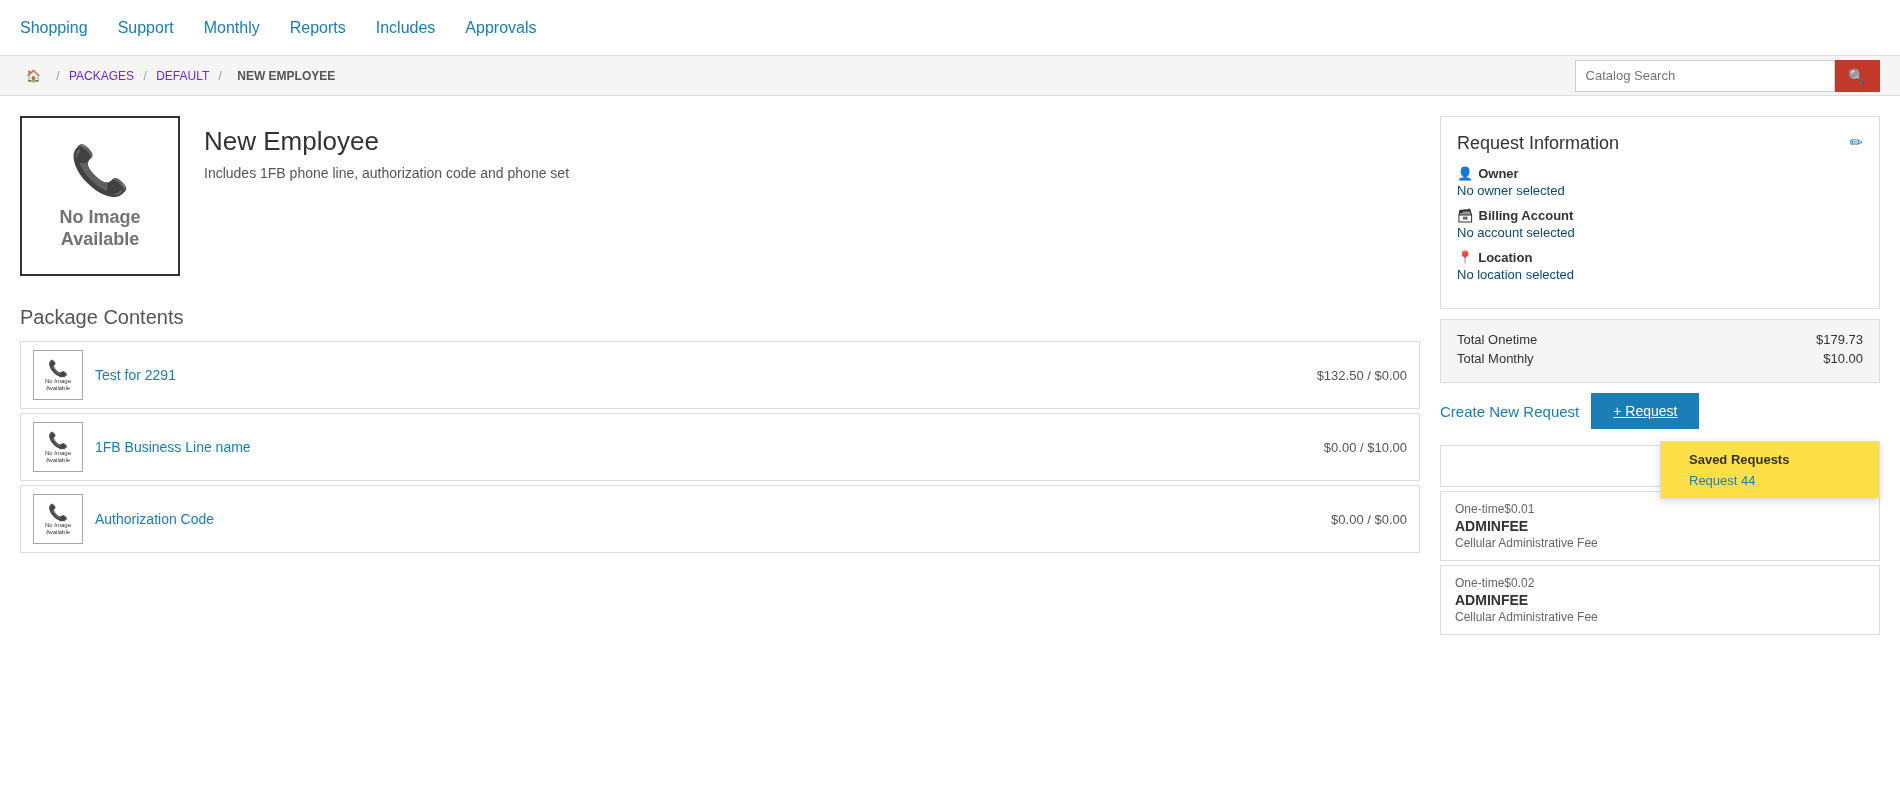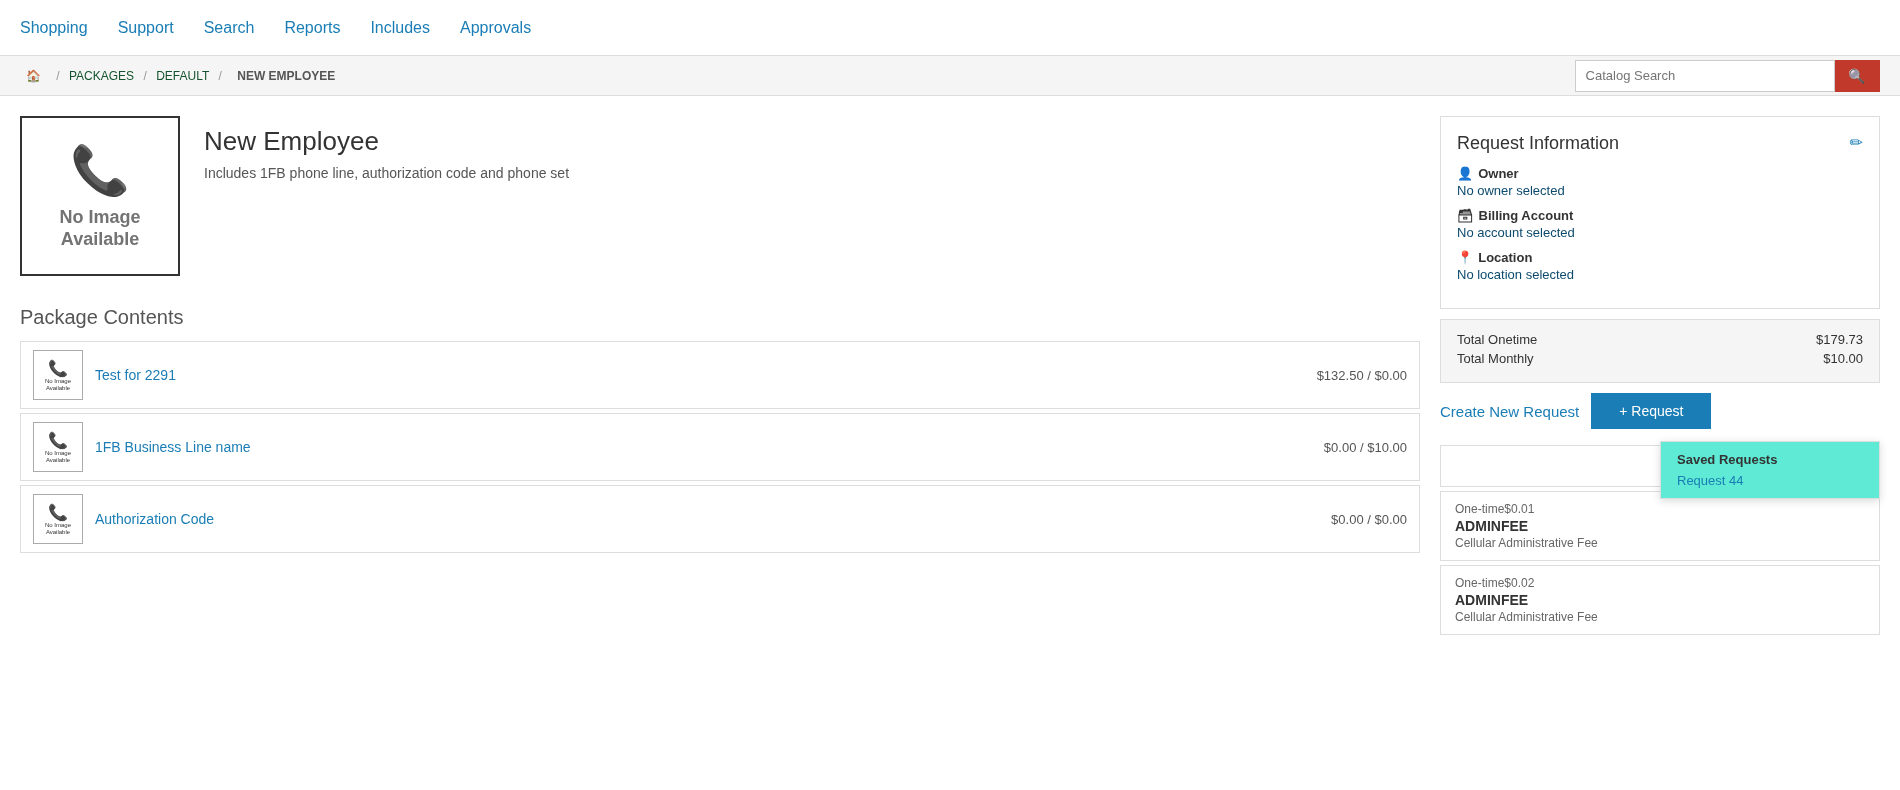--- a/index.html
+++ b/index.html
@@ -31,21 +31,21 @@
       padding: 0 20px;
       height: 40px;
     }
     .breadcrumb {
       display: flex;
       align-items: center;
       font-size: 12px;
       color: #555;
     }
     .breadcrumb span { margin: 0 6px; color: #999; }
-    .breadcrumb a { color: #14532d; text-decoration: none; }
+    .breadcrumb a { color: #6d28d9; text-decoration: none; }
     .breadcrumb .current { color: #555; font-weight: bold; }
 
     .search-wrapper {
       display: flex;
       align-items: center;
     }
     .search-wrapper input {
       border: 1px solid #ccc;
       padding: 5px 10px;
       width: 260px;
@@ -237,39 +237,40 @@
       color: #1a7db5;
       font-size: 15px;
       cursor: pointer;
       text-decoration: none;
       font-weight: normal;
     }
     .request-btn {
       background: #1a7db5;
       color: #fff;
       border: none;
-      padding: 10px 28px;
+      padding: 10px 22px;
       font-size: 14px;
       cursor: pointer;
       display: flex;
       align-items: center;
       gap: 6px;
+      text-decoration: underline;
     }
 
     
     .dropdown-popup {
       position: absolute;
       top: 48px;
       right: 0;
-      background: #5eead4;
+      background: #fde047;
       border: 1px solid #ddd;
       box-shadow: 0 2px 8px rgba(0,0,0,0.15);
       width: 220px;
       z-index: 10;
-      padding: 10px 16px;
+      padding: 10px 28px;
     }
     .dropdown-popup .saved-title {
       font-weight: bold;
       color: #333;
       font-size: 13px;
       margin-bottom: 6px;
     }
     .dropdown-popup .saved-item {
       color: #1a7db5;
       font-size: 13px;
@@ -315,21 +316,21 @@
       font-size: 12px;
       color: #666;
     }
   </style>
 </head>
 <body>
 
 <nav class="top-nav">
   <a>Shopping</a>
   <a>Support</a>
-  <a>Search</a>
+  <a>Monthly</a>
   <a>Reports</a>
   <a>Includes</a>
   <a>Approvals</a>
 </nav>
 
 <div class="breadcrumb-bar">
   <div class="breadcrumb">
     <span>🏠</span>
     <span>&nbsp;/&nbsp;</span>
     <a>PACKAGES</a>

